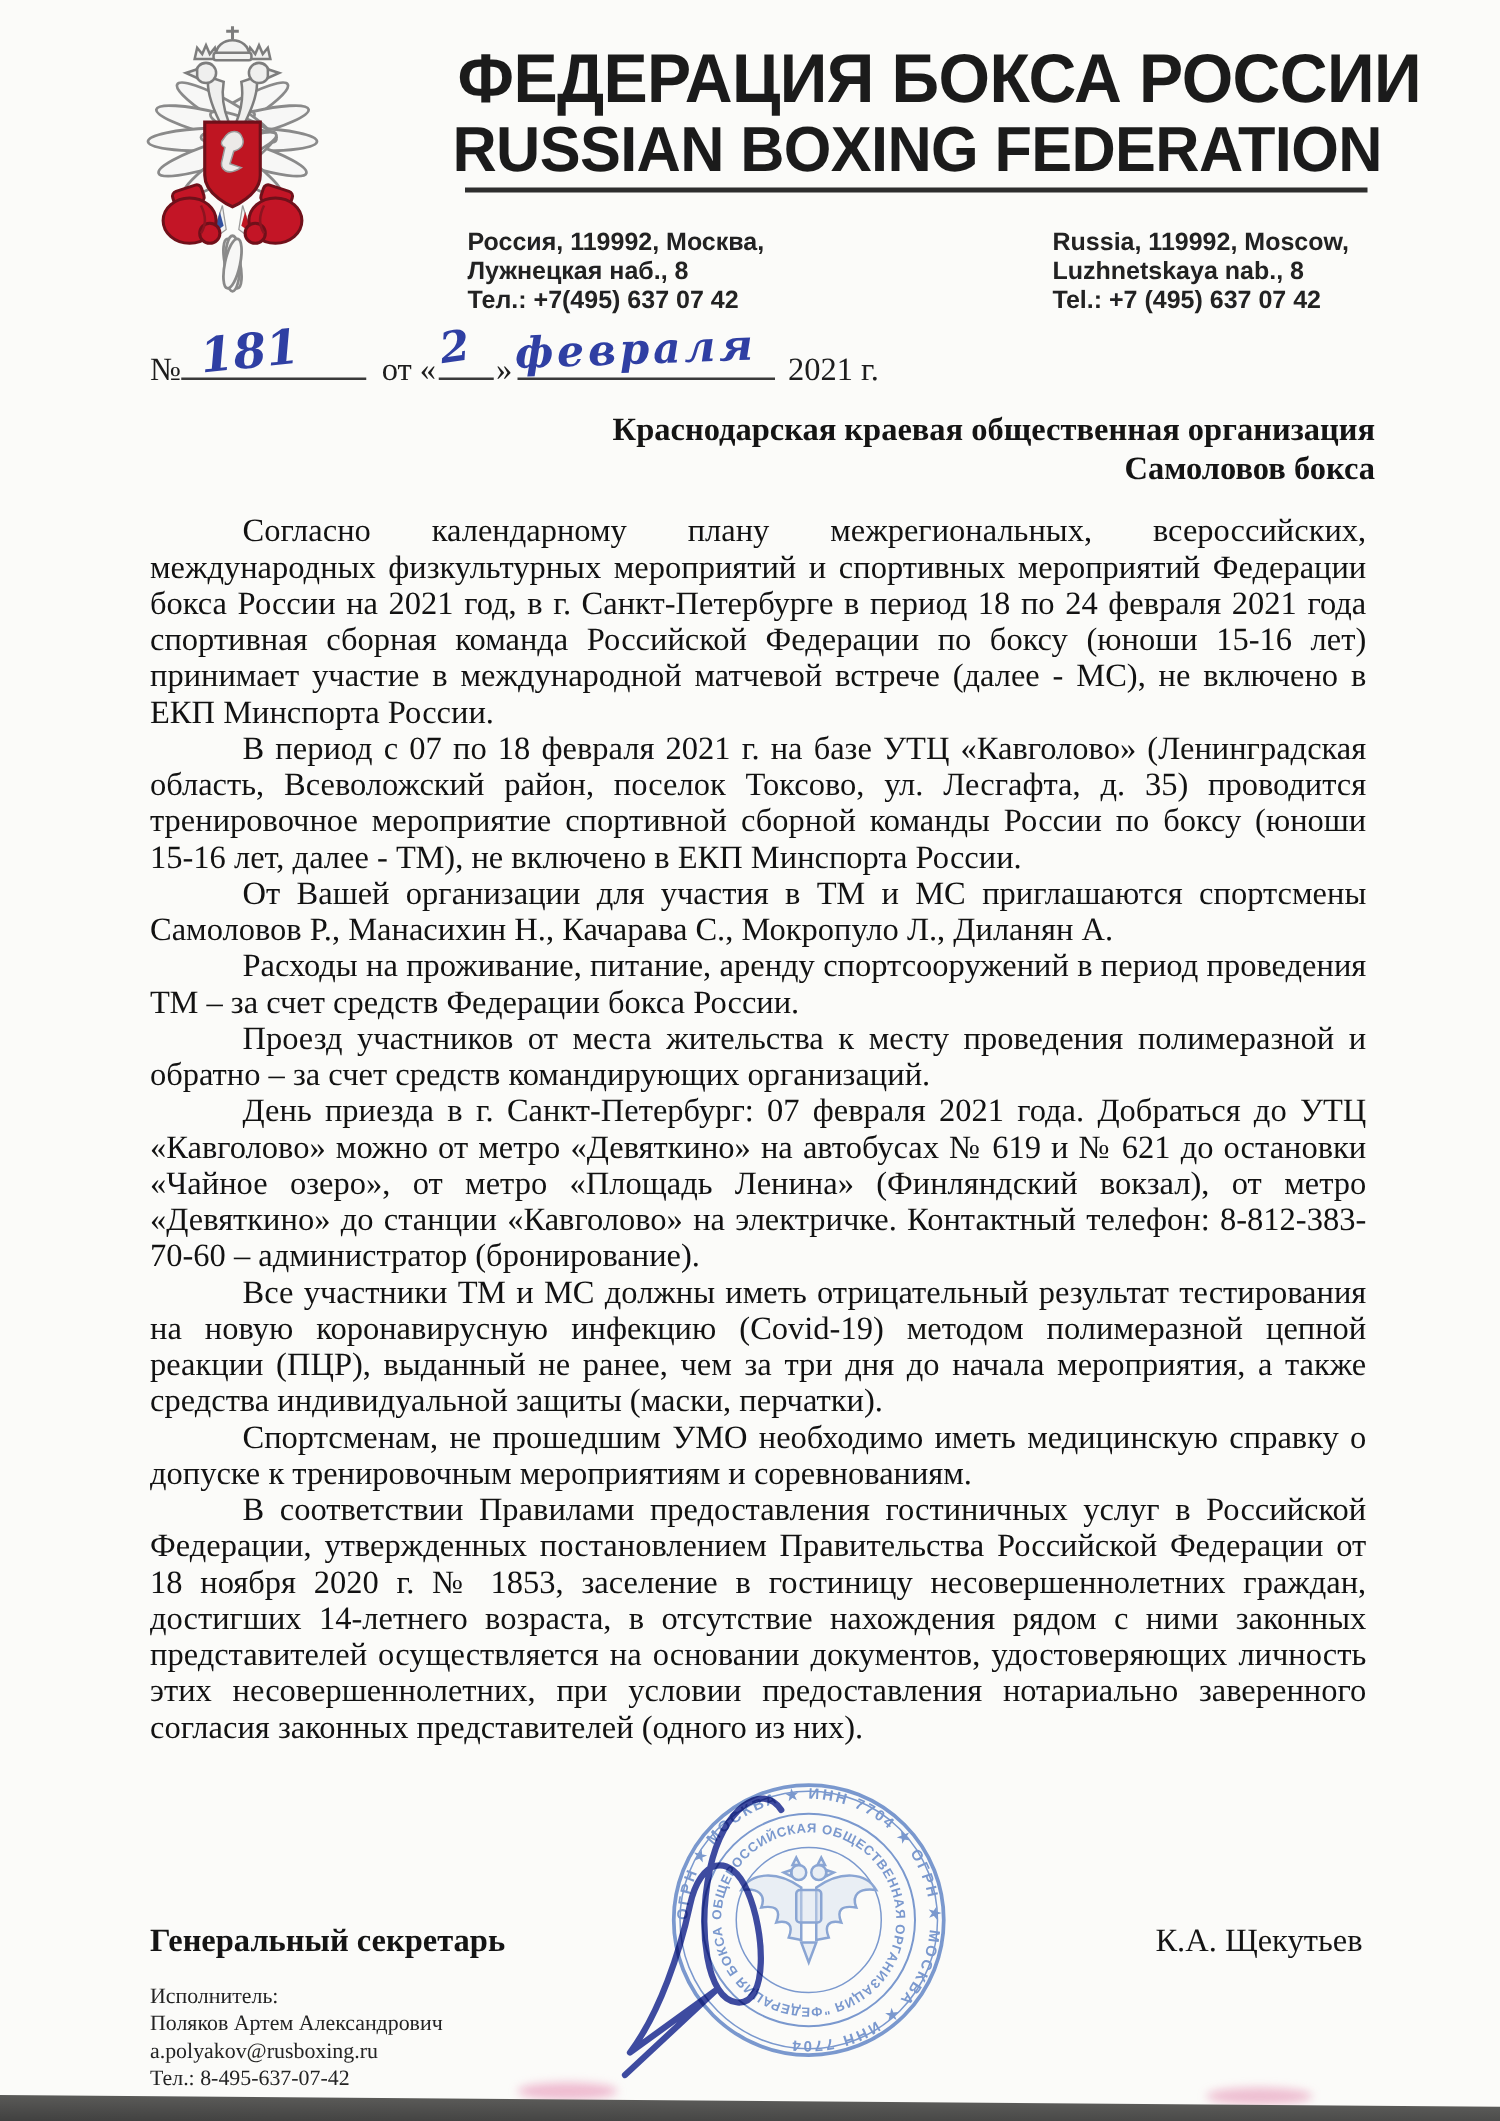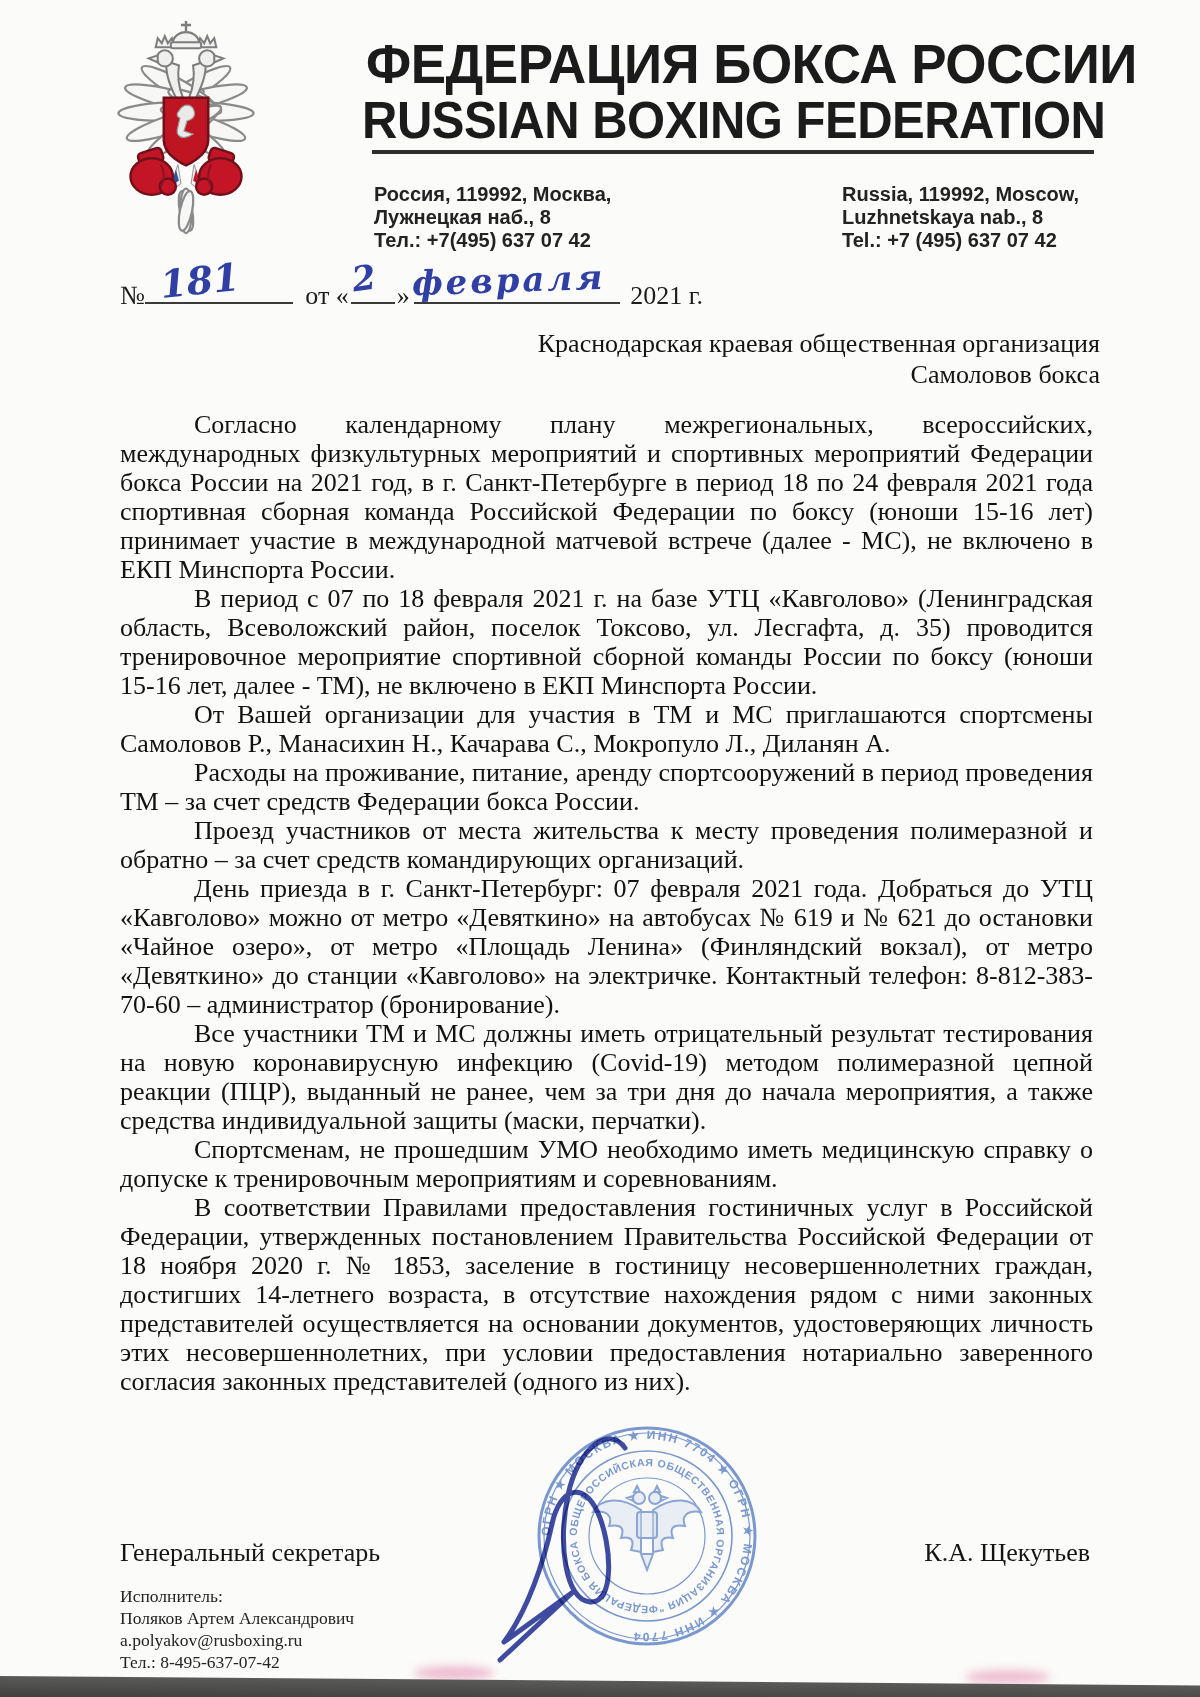--- a/index.html
+++ b/index.html
@@ -39,34 +39,34 @@
   .hand{
     position:absolute;color:#2f3fa3;font-style:italic;font-weight:700;
     font-family:"DejaVu Serif",serif;white-space:nowrap;
   }
   .hand-no{left:160px;top:258px;font-size:38px;transform:rotate(-6deg);}
   .hand-day{left:352px;top:258px;font-size:34px;transform:rotate(-8deg);}
   .hand-month{left:412px;top:260px;font-size:34px;letter-spacing:3px;transform:rotate(-2deg);}
   
   .addressee{
     position:absolute;left:400px;top:328px;width:700px;
-    font-size:26px;line-height:31px;text-align:right;color:#141414;
+    font-size:26px;line-height:31px;text-align:right;color:#141414;font-weight:bold;
   }
   
   .body-text{
     position:absolute;left:120px;top:410px;width:973px;
     font-size:26px;line-height:29px;text-align:justify;color:#121212;
   }
   .body-text p{margin:0;text-indent:74px;}
   
   .sig-row{
     position:absolute;left:120px;top:1538px;width:970px;
     font-size:26px;color:#141414;
   }
-  .sig-title{float:left;}
+  .sig-title{float:left;font-weight:bold;}
   .sig-name{float:right;}
   
   .executor{
     position:absolute;left:120px;top:1585px;width:420px;
     font-size:17.5px;line-height:22px;color:#232323;
   }
   
   .stamp{
     position:absolute;left:525px;top:1414px;width:244px;height:244px;
     opacity:0.8;mix-blend-mode:multiply;filter:blur(0.3px);

